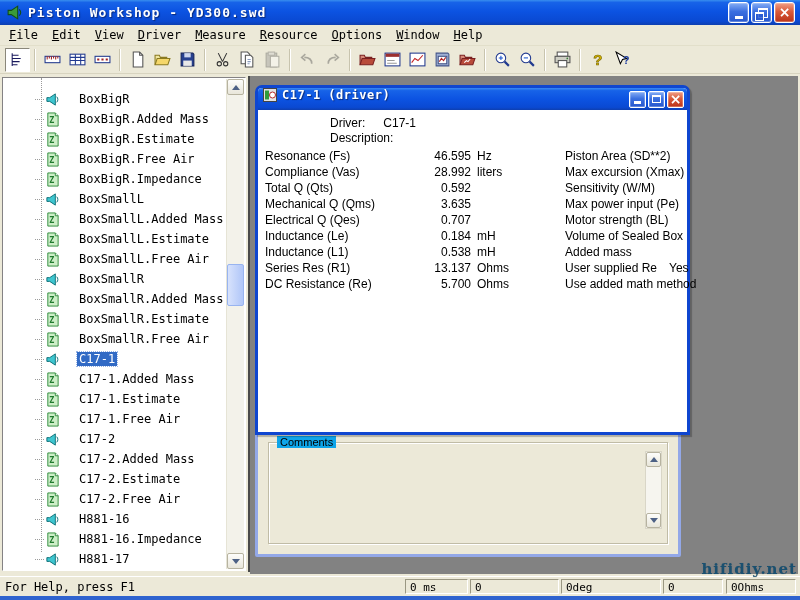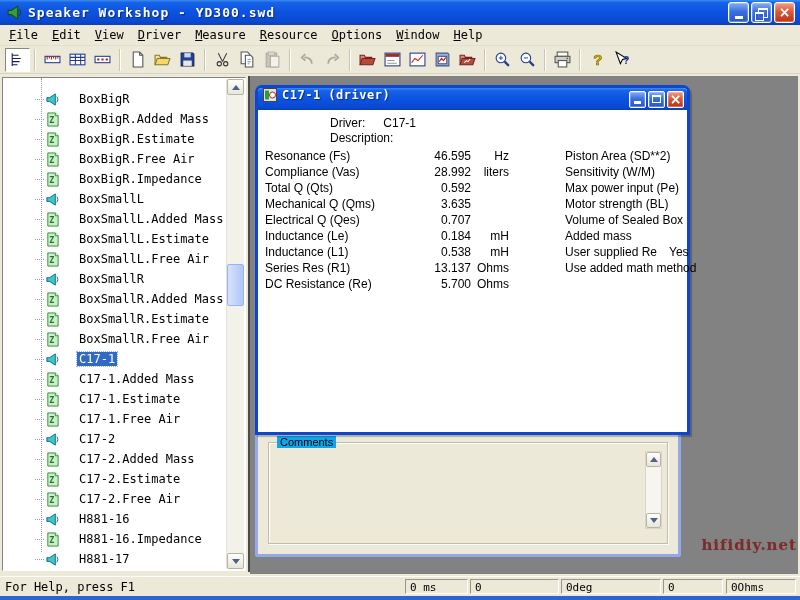--- a/index.html
+++ b/index.html
@@ -94,47 +94,47 @@
   .dlg-controls{margin-left:auto;display:flex;align-items:center;}
   .dlg-content{position:absolute;left:0;top:22px;right:0;bottom:0;background:#fff;
     font:12px "Liberation Sans",sans-serif;color:#000;}
   .drv-row{position:absolute;left:72px;top:6px;}
   .drv-row .val{margin-left:18px;}
   .desc-row{position:absolute;left:72px;top:21px;}
   .desc-row .val{margin-left:8px;}
   .params-left{position:absolute;left:7px;top:38px;}
   .p-row{display:grid;grid-template-columns:148px 58px auto;height:16px;line-height:16px;white-space:nowrap;}
   .p-val{text-align:right;}
-  .p-unit{padding-left:6px;text-align:right;}
+  .p-unit{padding-left:6px;}
   .params-right{position:absolute;left:283px;top:38px;margin-left:24px;}
   .params-right .p-row{display:flex;}
   .params-right .p-val{padding-left:12px;text-align:left;}
 
   
   .statusbar{position:absolute;left:0;top:576px;width:800px;height:20px;box-sizing:border-box;
     background:#ece9d8;border-top:1px solid #fff;}
   .sb-text{position:absolute;left:5px;top:3px;font:12px "DejaVu Sans Mono",monospace;}
   .status-panel{position:absolute;top:2px;height:15px;box-sizing:border-box;background:#ece9d8;
     border:1px solid;border-color:#9a9782 #fff #fff #9a9782;
     font:11px "DejaVu Sans Mono",monospace;padding:1px 0 0 4px;white-space:nowrap;}
   .bottom-strip{position:absolute;left:0;top:596px;width:800px;height:4px;background:#2f63cf;}
-  .watermark{position:absolute;right:3px;top:536px;z-index:40;font:bold 15px "DejaVu Serif",serif;
-    color:#7f1d1d;opacity:.88;letter-spacing:1px;text-shadow:0 0 1px #6d6d6d;}
+  .watermark{position:absolute;right:3px;top:560px;z-index:40;font:bold 15px "DejaVu Serif",serif;
+    color:#0c4a6e;opacity:.88;letter-spacing:1px;text-shadow:0 0 1px #6d6d6d;}
 </style>
 </head>
 <body>
 
 <div id="app">
 
   <div class="titlebar">
     <span class="app-icon"><svg viewBox="0 0 16 16">
           <path d="M2 6h3l6-4v12l-6-4H2z" fill="#3a9b3a" stroke="#134d13"></path>
           <path d="M12.5 5c1.6 1.8 1.6 4.2 0 6" stroke="#134d13" fill="none"></path>
         </svg></span>
-    <span class="title-text">Speaker Workshop - YD300.swd</span>
+    <span class="title-text">Piston Workshop - YD300.swd</span>
     <span class="win-controls">
         <span class="ctl minimize">
           <span class="g-minimize"></span>
         </span>
         <span class="ctl restore">
           <span class="g-restore"></span>
         </span>
         <span class="ctl close">
           <span class="g-close">×</span>
         </span>
@@ -642,20 +642,24 @@
                 <span class="p-val">5.700</span>
                 <span class="p-unit">Ohms</span>
               </div>
             </div>
           <div class="params-right">
               <div class="p-row">
                 <span class="p-lab">Piston Area (SD**2)</span>
                 <span class="p-val"></span>
               </div>
               <div class="p-row">
+                <span class="p-lab">Max excursion (Xmax)</span>
+                <span class="p-val"></span>
+              </div>
+              <div class="p-row">
                 <span class="p-lab">Sensitivity (W/M)</span>
                 <span class="p-val"></span>
               </div>
               <div class="p-row">
                 <span class="p-lab">Max power input (Pe)</span>
                 <span class="p-val"></span>
               </div>
               <div class="p-row">
                 <span class="p-lab">Motor strength (BL)</span>
                 <span class="p-val"></span>

